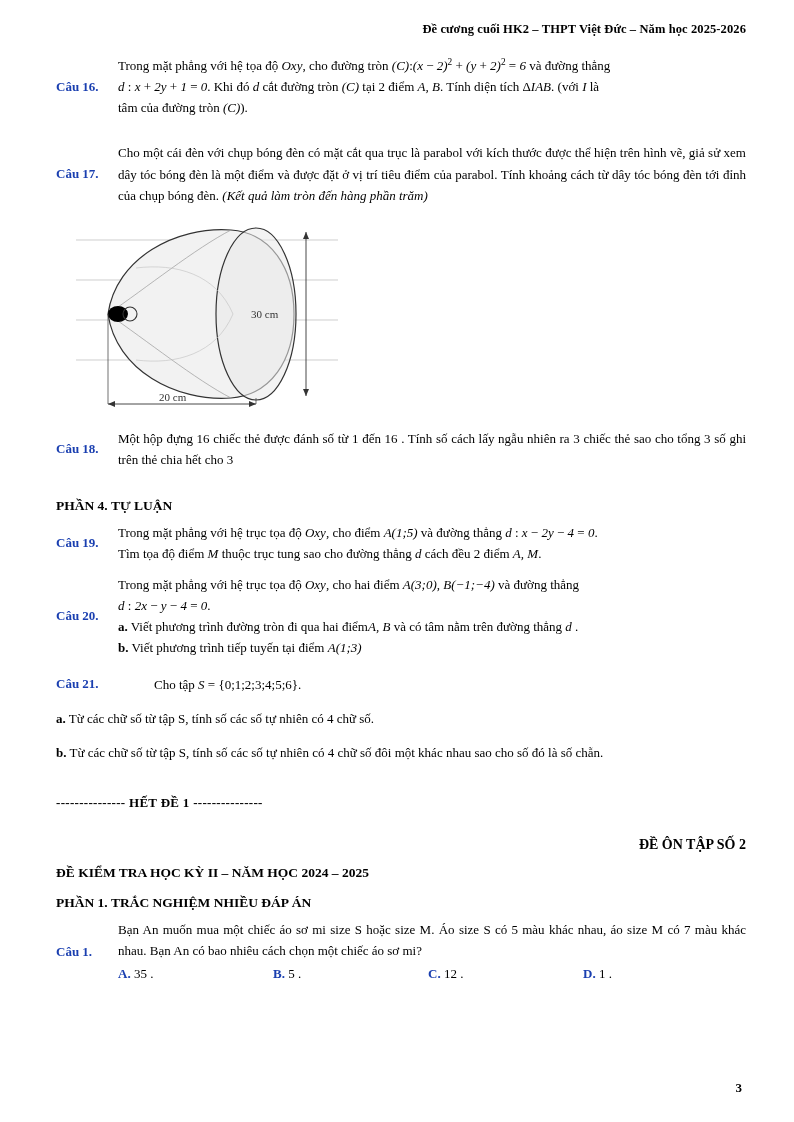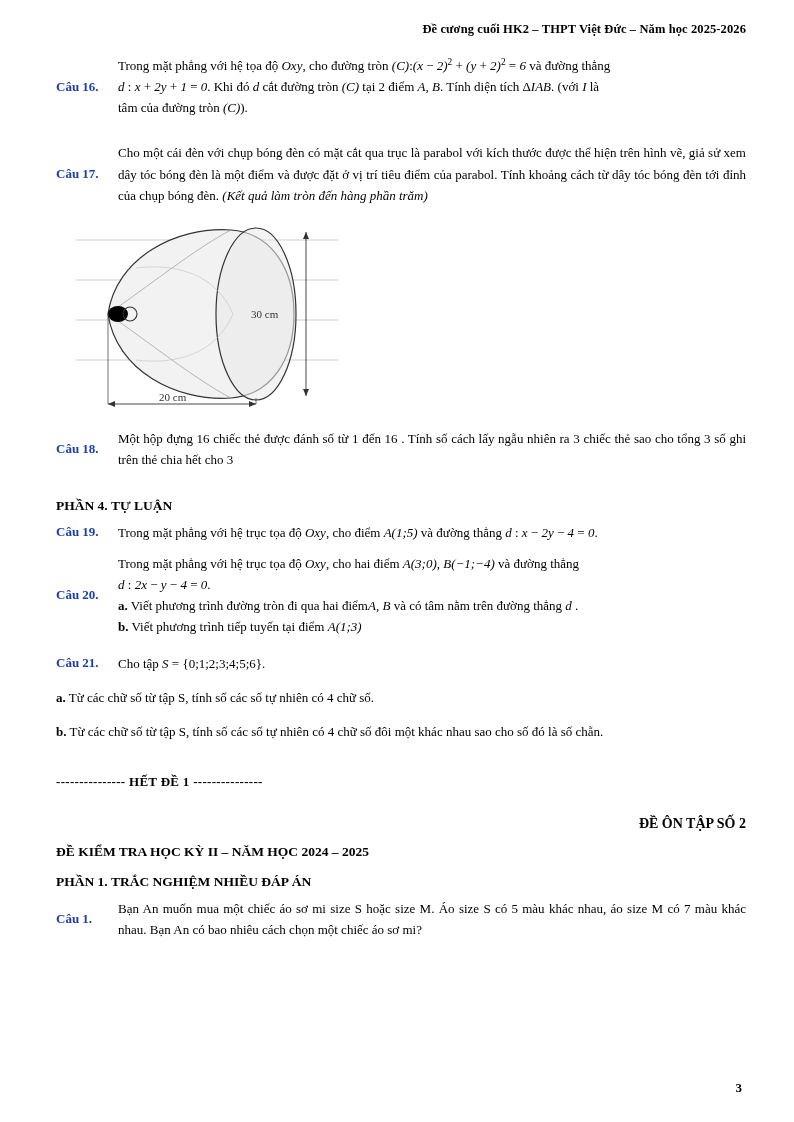--- a/index.html
+++ b/index.html
@@ -216,20 +216,28 @@
     <div class="q-row">
       <div class="q-label">Câu 19.</div>
       <div class="q-body">
         <p>
           <span>Trong mặt phẳng với hệ trục tọa độ</span>
           <span class="math">O<i>xy</i></span><span>, cho điểm</span>
           <span class="math"><i>A</i>(1;5)</span>
           <span>và đường thẳng</span>
           <span class="math"><i>d</i> <span class="up">:</span> <i>x</i> <span class="up">−</span> 2<i>y</i> <span class="up">−</span> 4 <span class="up">=</span> 0</span><span>.</span>
         </p>
+        <p>
+          <span>Tìm tọa độ điểm</span>
+          <span class="math"><i>M</i></span>
+          <span>thuộc trục tung sao cho đường thẳng</span>
+          <span class="math"><i>d</i></span>
+          <span>cách đều 2 điểm</span>
+          <span class="math"><i>A</i>, <i>M</i></span><span>.</span>
+        </p>
       </div>
     </div>
 
     <div class="q-row" style="margin-top:10px;">
       <div class="q-label">Câu 20.</div>
       <div class="q-body">
         <p>
           <span>Trong mặt phẳng với hệ trục tọa độ</span>
           <span class="math">O<i>xy</i></span><span>, cho hai điểm</span>
           <span class="math"><i>A</i>(3;0)</span><span>,</span>
@@ -247,21 +255,21 @@
           <span>.</span>
         </p>
         <p class="sub-item">
           <b>b.</b>
           <span>Viết phương trình tiếp tuyến tại điểm</span>
           <span class="math"><i>A</i>(1;3)</span>
         </p>
       </div>
     </div>
 
-    <div class="q-row" style="margin-top:16px;">
+    <div class="q-row" style="margin-top:16px;gap:36px;">
       <div class="q-label">Câu 21.</div>
       <div class="q-body">
         <p>
           <span>Cho tập</span>
           <span class="math"><i>S</i> <span class="up">= {0;1;2;3;4;5;6}</span></span><span>.</span>
         </p>
       </div>
     </div>
     <div class="indent-body" style="margin-top:8px;">
       <p>
@@ -278,19 +286,37 @@
 
     <div class="big-center">ĐỀ ÔN TẬP SỐ 2</div>
     <div class="big-center2">ĐỀ KIỂM TRA HỌC KỲ II – NĂM HỌC 2024 – 2025</div>
 
     <div class="section-title" style="margin-top:14px;">PHẦN 1. TRẮC NGHIỆM NHIỀU ĐÁP ÁN</div>
 
     <div class="q-row">
       <div class="q-label">Câu 1.</div>
       <div class="q-body">
         <p>Bạn An muốn mua một chiếc áo sơ mi size S hoặc size M. Áo size S có 5 màu khác nhau, áo size M có 7 màu khác nhau. Bạn An có bao nhiêu cách chọn một chiếc áo sơ mi?</p>
+        <div class="answers">
+          <div class="opt">
+            <b>A.</b>
+            <span>35 .</span>
+          </div>
+          <div class="opt">
+            <b>B.</b>
+            <span>5 .</span>
+          </div>
+          <div class="opt">
+            <b>C.</b>
+            <span>12 .</span>
+          </div>
+          <div class="opt">
+            <b>D.</b>
+            <span>1 .</span>
+          </div>
+        </div>
       </div>
     </div>
 
   </div>
 
   <div class="page-num">3</div>
 </div>
 
 </body></html>

